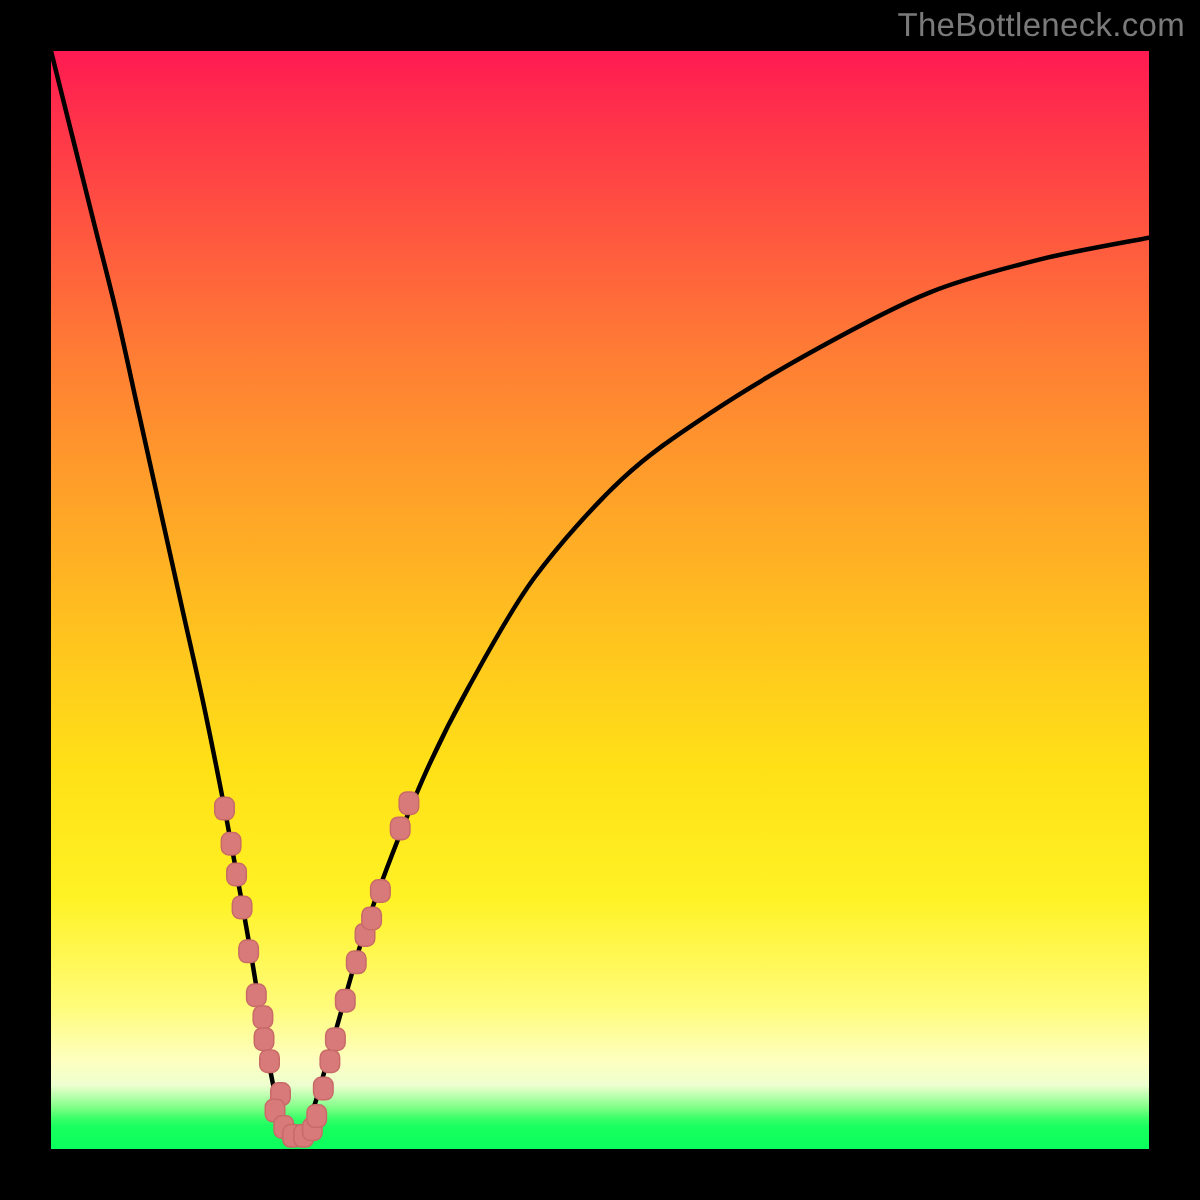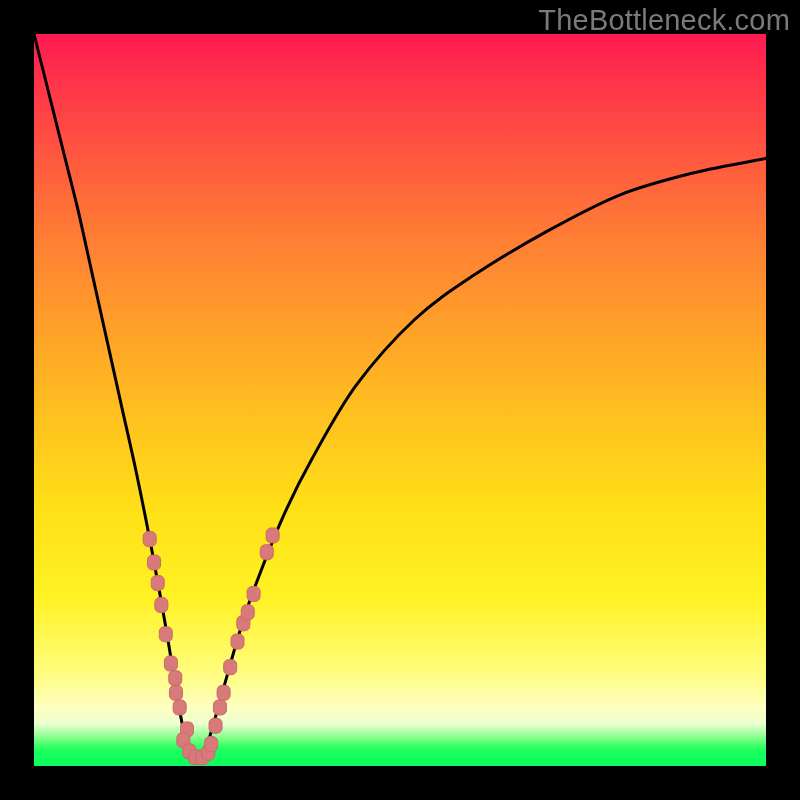--- a/index.html
+++ b/index.html
@@ -52,21 +52,21 @@
       #3bff68 97.2%,
       #18ff5f 98%,
       #0aff5c 100%
     );
   }
   .watermark {
     position: absolute;
     top: 4px;
     right: 10px;
     color: #7a7a7a;
-    font-size: 29px;
+    font-size: 22px;
     font-weight: 500;
     letter-spacing: 0.2px;
     user-select: none;
     pointer-events: none;
   }
   svg.curves {
     position: absolute;
     left: 0;
     top: 0;
     width: 100%;

